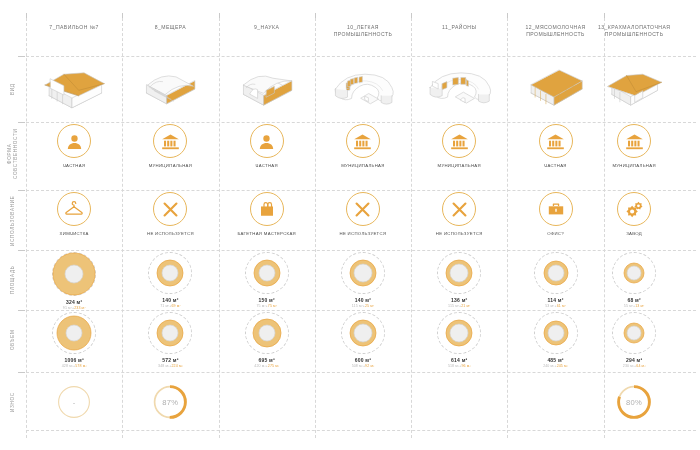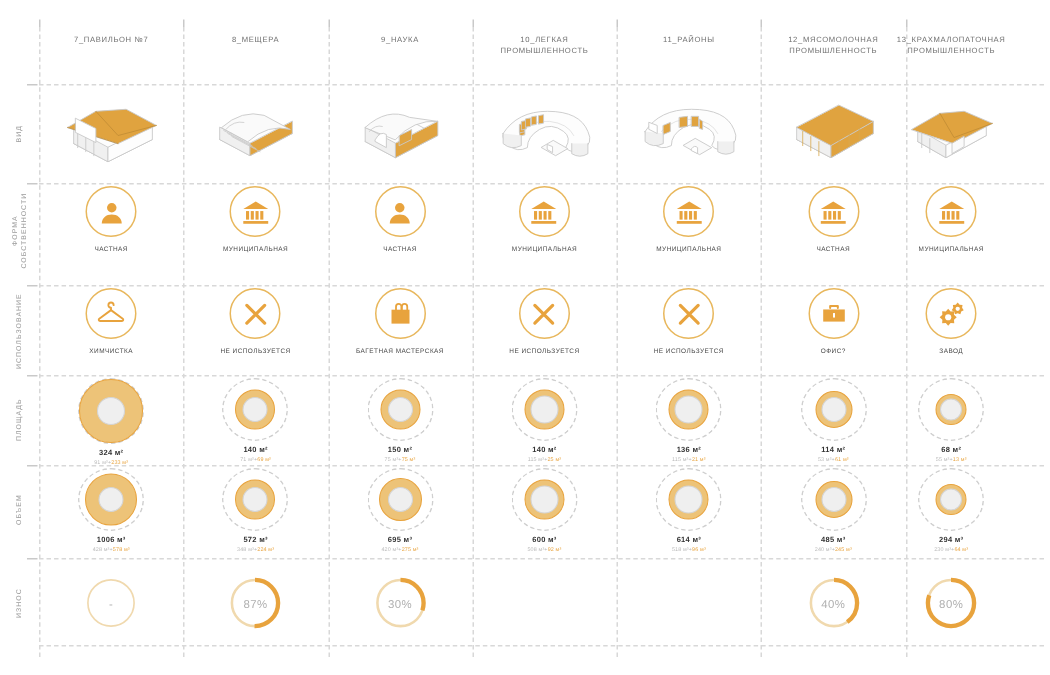--- a/index.html
+++ b/index.html
@@ -280,29 +280,20 @@
         <div class="cell r-vol">
           <div class="dashring">
             <svg width="30" height="30" viewBox="0 0 30 30">
               <circle cx="15" cy="15" r="14" fill="#edc378" stroke="#e8a33d" stroke-width="0.7"></circle>
               <circle cx="15" cy="15" r="8" fill="#efefef" stroke="#d4d4d4" stroke-width="0.7"></circle>
             </svg>
           </div>
           <div class="valmain">695 м³</div>
           <div class="valsub"><span>420 м³+</span><span class="hl">275 м³</span></div>
         </div>
-        <div class="cell r-wear">
-          <div class="wearwrap">
-            <svg width="40" height="40" viewBox="0 0 40 40">
-              <circle cx="20" cy="20" r="15.4" fill="none" stroke="#f0d9ae" stroke-width="1.7"></circle>
-              <circle cx="20" cy="20" r="15.4" fill="none" stroke="#e8a33d" stroke-width="2.9" stroke-linecap="butt" stroke-dasharray="29.02831611916969 96.76105373056564" transform="rotate(-90 20 20)"></circle>
-            </svg>
-            <div class="weartxt">30%</div>
-          </div>
-        </div>
       </div>
       <div class="col" style="left: 288.84px;">
         <div class="chead">10_ЛЕГКАЯ ПРОМЫШЛЕННОСТЬ</div>
         <div class="cell r-view">
           <svg width="74" height="46" viewBox="0 0 110 68">
             <path d="M14 34 q14 -22 44 -22 q32 0 40 20 q6 12 -6 18 q-10 5 -16 -2 q6 -10 -2 -16 q-12 -9 -24 -2 q-12 7 -12 18 q-10 5 -18 -2 q-8 -6 -6 -12 Z" fill="#fdfdfd" stroke="#c9c9c9" stroke-width="0.9" stroke-linecap="round" stroke-linejoin="round"></path>
             <path d="M30 34 q12 -14 30 -12 q18 2 24 14" fill="none" stroke="#ddd" stroke-width="0.8" stroke-linecap="round" stroke-linejoin="round"></path>
             <path d="M30.518268976127718 35.98669330795062 l0 -8 l5 -1 l0 8 Z" fill="#e0a33f" stroke="#c9c9c9" stroke-width="0.9" stroke-linecap="round" stroke-linejoin="round"></path>
             <path d="M30.129891702771328 33.00166583353172 l0 -8 l5 -1 l0 8 Z" fill="#e0a33f" stroke="#c9c9c9" stroke-width="0.9" stroke-linecap="round" stroke-linejoin="round"></path>
             <path d="M32.052414155924986 30.105816576913497 l0 -8 l5 -1 l0 8 Z" fill="#e0a33f" stroke="#c9c9c9" stroke-width="0.9" stroke-linecap="round" stroke-linejoin="round"></path>
@@ -464,29 +455,20 @@
         <div class="cell r-vol">
           <div class="dashring">
             <svg width="26" height="26" viewBox="0 0 26 26">
               <circle cx="13" cy="13" r="12" fill="#edc378" stroke="#e8a33d" stroke-width="0.7"></circle>
               <circle cx="13" cy="13" r="8" fill="#efefef" stroke="#d4d4d4" stroke-width="0.7"></circle>
             </svg>
           </div>
           <div class="valmain">485 м³</div>
           <div class="valsub"><span>240 м³+</span><span class="hl">245 м³</span></div>
         </div>
-        <div class="cell r-wear">
-          <div class="wearwrap">
-            <svg width="40" height="40" viewBox="0 0 40 40">
-              <circle cx="20" cy="20" r="15.4" fill="none" stroke="#f0d9ae" stroke-width="1.7"></circle>
-              <circle cx="20" cy="20" r="15.4" fill="none" stroke="#e8a33d" stroke-width="2.9" stroke-linecap="butt" stroke-dasharray="38.70442149222626 96.76105373056564" transform="rotate(-90 20 20)"></circle>
-            </svg>
-            <div class="weartxt">40%</div>
-          </div>
-        </div>
       </div>
       <div class="col" style="left: 560px;">
         <div class="chead">13_КРАХМАЛОПАТОЧНАЯ ПРОМЫШЛЕННОСТЬ</div>
         <div class="cell r-view">
           <svg width="74" height="46" viewBox="0 0 110 68">
             <path d="M22 42 L50 58 L90 36 L62 20 Z" fill="#fdfdfd" stroke="#c9c9c9" stroke-width="0.9" stroke-linecap="round" stroke-linejoin="round"></path>
             <path d="M22 30 L22 42 L50 58 L50 46 Z" fill="#f0f0f0" stroke="#c9c9c9" stroke-width="0.9" stroke-linecap="round" stroke-linejoin="round"></path>
             <path d="M50 46 L50 58 L90 36 L90 24 Z" fill="#fdfdfd" stroke="#c9c9c9" stroke-width="0.9" stroke-linecap="round" stroke-linejoin="round"></path>
             <path d="M16 30 L44 14 L68 12 L96 24 L58 44 Z" fill="#e0a33f" stroke="#c9c9c9" stroke-width="0.9" stroke-linecap="round" stroke-linejoin="round"></path>
             <path d="M44 14 L58 38 L96 24" fill="none" stroke="#c08b34" stroke-width="0.8" stroke-linecap="round" stroke-linejoin="round"></path>

